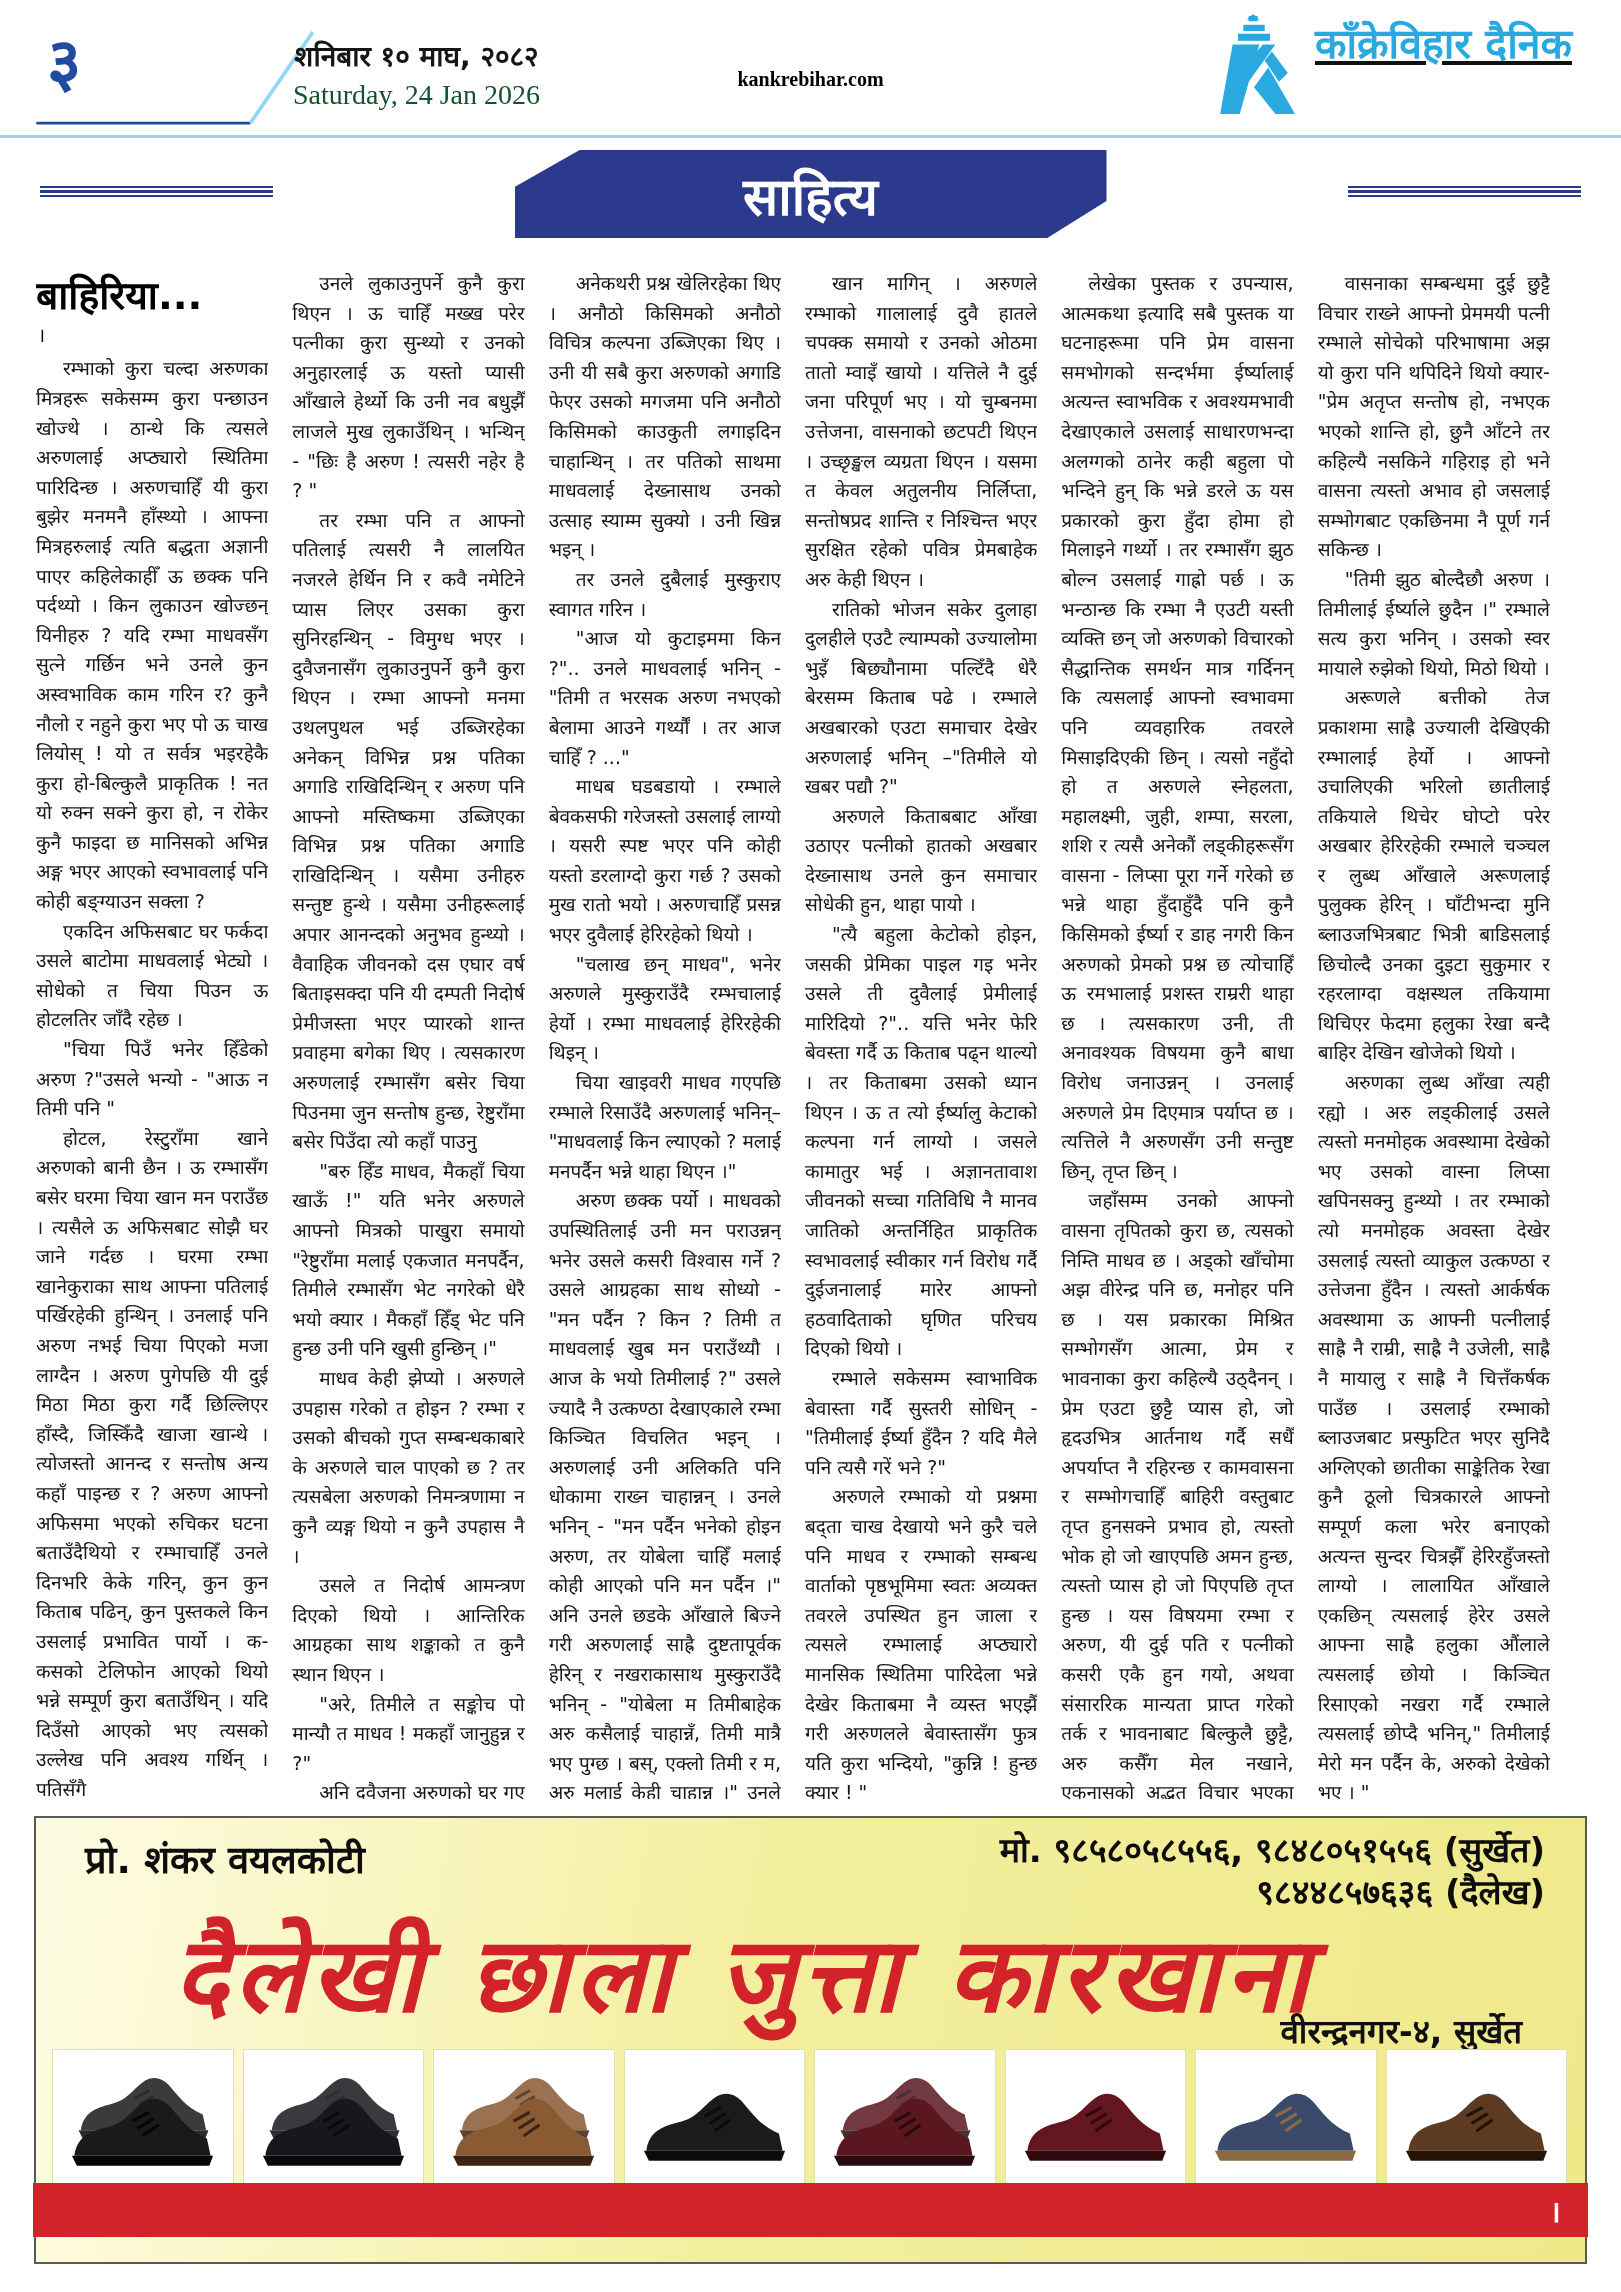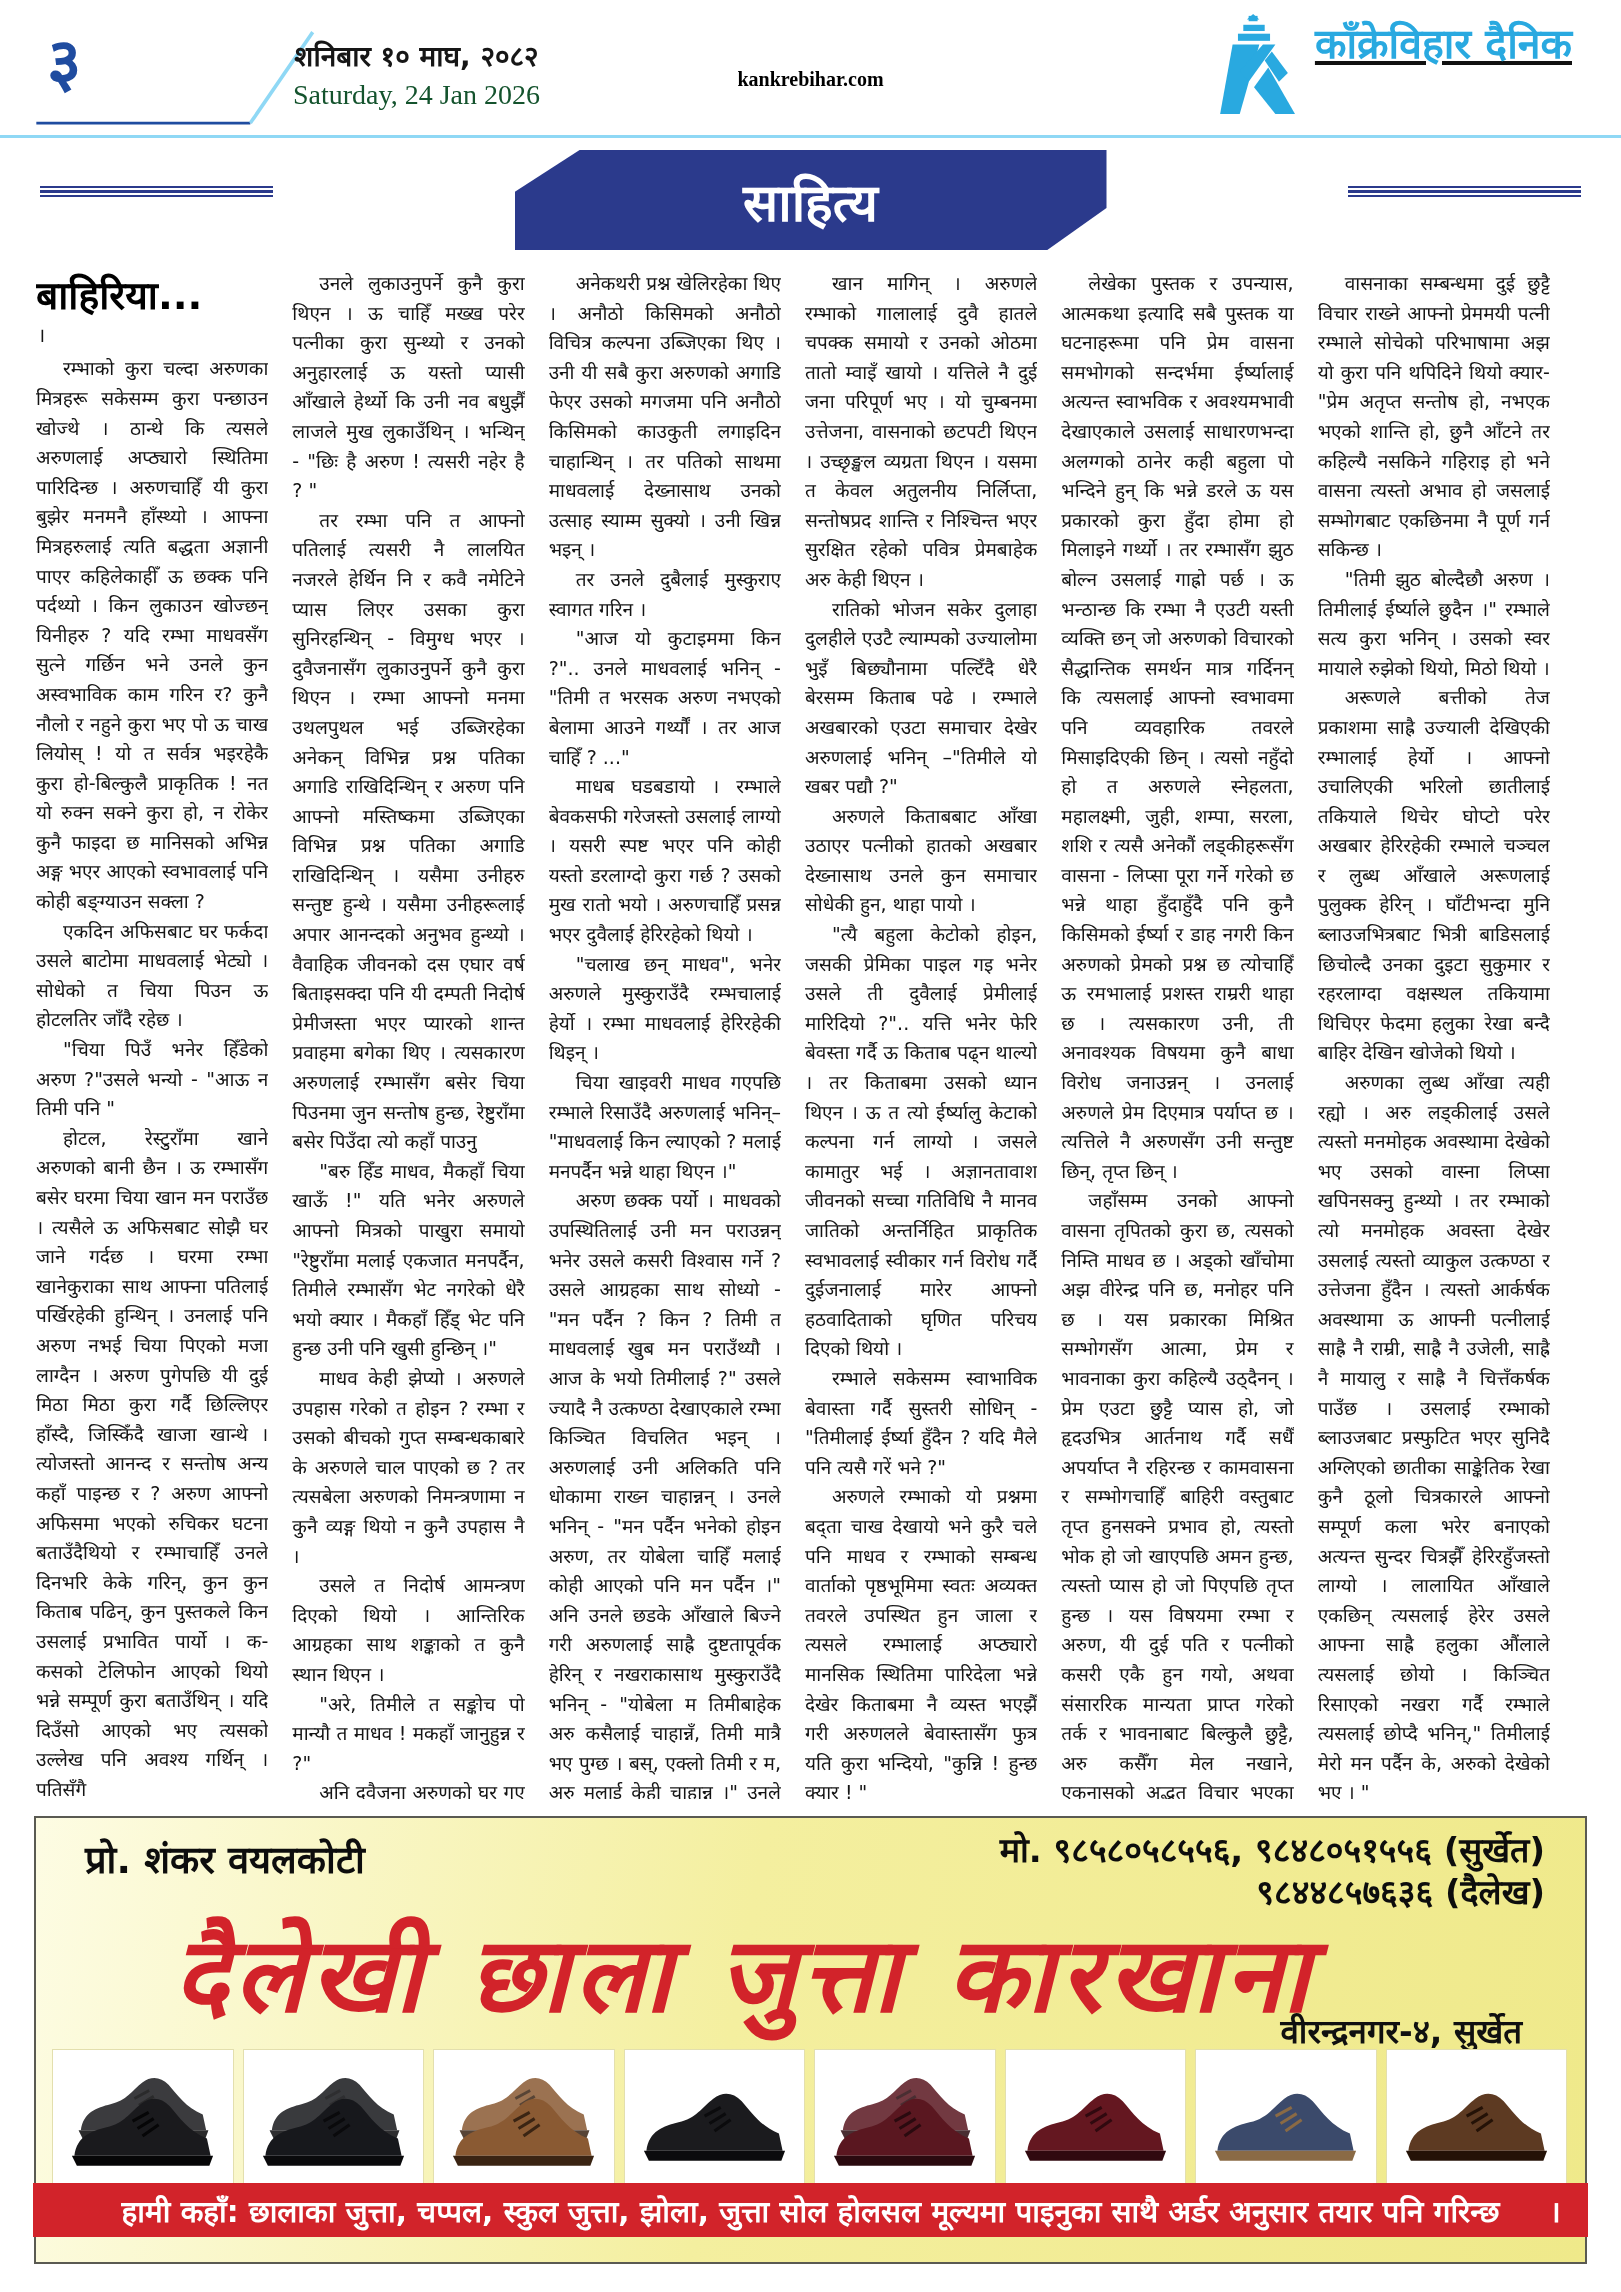--- a/index.html
+++ b/index.html
@@ -14,21 +14,21 @@
   .site{position:absolute;left:0;right:0;top:68px;text-align:center;
         font-family:"Liberation Serif","DejaVu Serif",serif;font-weight:bold;font-size:20px;color:#000000;}
   .logo{position:absolute;right:49px;top:14.3px;display:flex;align-items:flex-start;gap:20px;text-decoration:underline;}
   .logo-text{font-size:41px;font-weight:bold;color:#29a9e0;white-space:nowrap;}
   .hdr-rule{position:absolute;left:0;right:0;top:135px;height:2.7px;background:#8fd8f5;}
   
   .banner-wrap{position:absolute;left:0;right:0;top:150px;height:82px;}
   .banner-line{position:absolute;top:36px;height:10.7px;width:233px;
       background:repeating-linear-gradient(180deg,#2b3a8c 0 2.2px,transparent 2.2px 4.3px);}
   .banner-line.left{left:40px;} .banner-line.right{right:40px;}
-  .banner{position:absolute;left:50%;transform:translateX(-50%);top:0;height:100px;min-width:484px;
+  .banner{position:absolute;left:50%;transform:translateX(-50%);top:0;height:88px;min-width:484px;
       background:#2b3a8c;color:#fff;font-size:52px;font-weight:bold;display:flex;align-items:center;justify-content:center;
       clip-path:polygon(11% 0,100% 0,100% 58%,90% 100%,0 100%,0 42%);padding:0 54px;}
   
   .columns{position:absolute;left:36px;top:269px;width:1514px;height:1530px;display:flex;gap:24px;}
   .col{flex:1 1 0;overflow:hidden;text-align:justify;font-size:19px;line-height:29.6px;color:#141414;}
   .col p{margin:0;text-indent:27px;}
   .art-title{font-size:39px;font-weight:bold;line-height:1.2;margin:3.6px 0 1.8px 0;text-indent:0;color:#000;}
   .byline-mark{font-size:19.7px;text-indent:1.8px !important;margin-bottom:3.6px !important;}
   
   .ad{position:absolute;left:34px;top:1816px;width:1553px;height:448px;border:2.7px solid #5a5a52;box-sizing:border-box;
@@ -268,19 +268,18 @@
     <path d="M10 56 C12 40 24 36 36 33 C50 30 55 21 64 14 C72 8 80 9 87 16 C95 25 102 36 117 42 L120 56 Z" fill="#5d3a22"></path>
     <path d="M8 56 h114 l-3 8 H12 Z" fill="#241207"></path>
     <line x1="57" y1="28" x2="70" y2="21" stroke="#241207" stroke-width="2.5"></line>
     <line x1="61" y1="34" x2="74" y2="26" stroke="#241207" stroke-width="2.5"></line>
     <line x1="65" y1="40" x2="78" y2="31" stroke="#241207" stroke-width="2.5"></line>
             </g>
           </svg>
         </div>
       </div>
     <div class="strip">
-      <span>हामी कहाँ: छालाका जुत्ता, चप्पल, स्कुल जुत्ता, झोला, जुत्ता सोल होलसल मूल्यमा पाइनुका साथै अर्डर अनुसार तयार पनि गरिन्छ</span>
       <span class="endmark">।</span>
     </div>
   </div>
 
 </div>
 
 
 </body></html>

